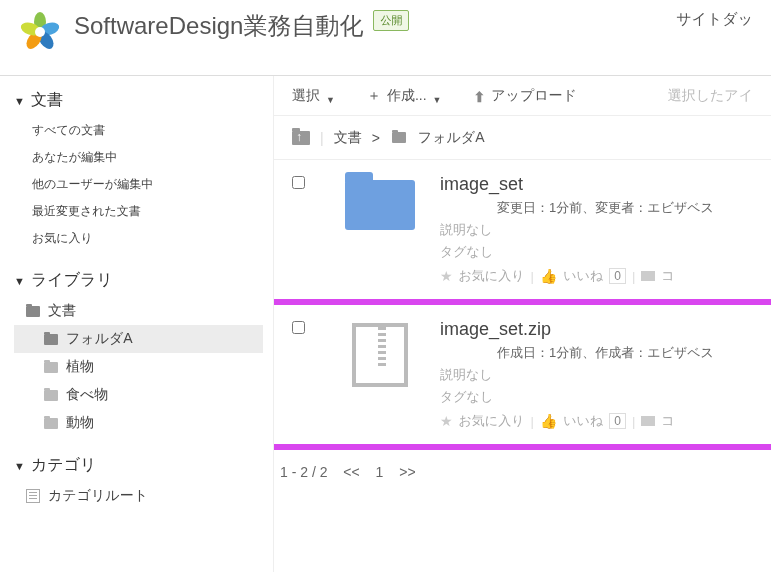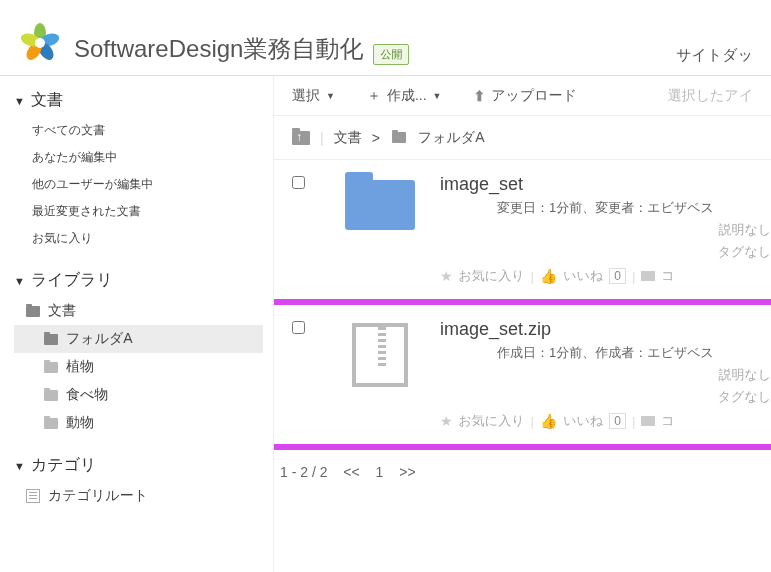--- a/index.html
+++ b/index.html
@@ -1,17 +1,17 @@
 <!DOCTYPE html>
 <html><head>
 <meta charset="utf-8">
 <style>
 * { box-sizing: border-box; margin: 0; padding: 0; }
 body { font-family: -apple-system, "Hiragino Sans", "Meiryo", sans-serif; font-size: 14px; color: #333; background: #fff; width: 771px; height: 572px; overflow: hidden; }
-.header { display: flex; align-items: flex-end; padding: 10px 18px; border-bottom: 1px solid #ddd; height: 76px; }
+.header { display: flex; align-items: flex-start; padding: 10px 18px; border-bottom: 1px solid #ddd; height: 76px; }
 .logo { width: 44px; height: 44px; margin-right: 12px; }
 .site-title { font-size: 24px; color: #555; font-weight: 400; }
 .badge { font-size: 11px; border: 1px solid #8ab85f; background: #f0f7e6; color: #5a8b2e; padding: 2px 6px; border-radius: 2px; margin-left: 10px; }
 .header-right { margin-left: auto; color: #555; font-size: 15px; }
 .main { display: flex; height: calc(100% - 76px); }
 .sidebar { width: 274px; padding: 14px 10px 14px 14px; border-right: 1px solid #eee; }
 .sb-group { margin-bottom: 18px; }
 .sb-head { font-size: 16px; color: #333; margin-bottom: 6px; cursor: pointer; display: flex; align-items: center; }
 .sb-head .tri { font-size: 11px; margin-right: 6px; color: #333; }
 .sb-item { font-size: 12px; color: #444; padding: 5px 0 5px 18px; cursor: pointer; }
@@ -19,42 +19,42 @@
 .lib-item.selected { background: #ececec; }
 .lib-item.depth1 { padding-left: 30px; }
 .folder-icon { width: 14px; height: 11px; background: #888; margin-right: 8px; position: relative; border-radius: 1px; }
 .folder-icon::before { content: ""; position: absolute; top: -2px; left: 0; width: 6px; height: 2px; background: #888; border-radius: 1px 1px 0 0; }
 .folder-icon.light { background: #bbb; }
 .folder-icon.light::before { background: #bbb; }
 .cat-icon { width: 14px; height: 14px; border: 1px solid #aaa; margin-right: 8px; position: relative; }
 .cat-icon::before { content: ""; position: absolute; top: 2px; left: 2px; right: 2px; height: 1px; background: #aaa; box-shadow: 0 3px 0 #aaa, 0 6px 0 #aaa; }
 .content { flex: 1; overflow: hidden; }
 .toolbar { display: flex; align-items: center; height: 40px; padding: 0 18px; gap: 32px; border-bottom: 1px solid #eee; }
-.tb-btn { display: flex; align-items: center; color: #555; font-size: 14px; cursor: pointer; gap: 6px; }
+.tb-btn { display: flex; align-items: flex-end; color: #555; font-size: 14px; cursor: pointer; gap: 6px; }
 .tb-btn.disabled { color: #bbb; }
 .tb-caret { font-size: 9px; }
 .breadcrumb { display: flex; align-items: center; height: 44px; padding: 0 18px; gap: 10px; border-bottom: 1px solid #eee; color: #555; }
 .bc-up { width: 18px; height: 14px; background: #999; position: relative; cursor: pointer; border-radius: 1px; }
 .bc-up::before { content: ""; position: absolute; top: -3px; left: 0; width: 8px; height: 3px; background: #999; border-radius: 1px 1px 0 0; }
 .bc-up::after { content: "↑"; position: absolute; top: -1px; left: 4px; font-size: 12px; color: #fff; }
 .bc-folder-mini { width: 14px; height: 11px; background: #999; display: inline-block; position: relative; border-radius: 1px; margin: 0 2px; }
 .bc-folder-mini::before { content: ""; position: absolute; top: -2px; left: 0; width: 6px; height: 2px; background: #999; border-radius: 1px 1px 0 0; }
 .list { }
 .row { display: flex; padding: 14px 0 14px 18px; border-bottom: 6px solid #d946ef; }
 .row .chk { width: 28px; padding-top: 2px; }
 .row .chk input { cursor: pointer; }
 .thumb { width: 120px; display: flex; align-items: flex-start; justify-content: center; }
 .big-folder { width: 70px; height: 50px; background: #6ea0e0; border-radius: 3px; position: relative; margin-top: 6px; }
 .big-folder::before { content: ""; position: absolute; top: -8px; left: 0; width: 28px; height: 10px; background: #6ea0e0; border-radius: 3px 3px 0 0; }
 .zip-thumb { width: 56px; height: 64px; border: 4px solid #bbb; position: relative; margin-top: 4px; }
 .zip-thumb::before { content: ""; position: absolute; left: 22px; top: 0; width: 8px; height: 40px; background: repeating-linear-gradient(#bbb 0 3px, transparent 3px 6px); }
 .meta { flex: 1; min-width: 0; }
 .meta .title { font-size: 18px; color: #444; margin-bottom: 4px; }
 .meta .line { font-size: 13px; color: #666; margin-bottom: 4px; text-align: center; }
-.meta .muted { font-size: 13px; color: #aaa; margin-bottom: 4px; text-align: right; }
+.meta .muted { font-size: 13px; color: #aaa; margin-bottom: 4px; }
 .meta .actions { display: flex; align-items: center; gap: 6px; color: #aaa; font-size: 13px; margin-top: 6px; }
 .meta .actions .sep { color: #ddd; }
 .count-box { border: 1px solid #ddd; padding: 0 4px; font-size: 12px; color: #888; }
 .star-icon { color: #ccc; font-size: 14px; }
 .thumb-icon { color: #ccc; font-size: 14px; }
 .comment-icon { width: 14px; height: 10px; background: #ccc; display: inline-block; position: relative; }
 .comment-icon::after { content: ""; position: absolute; bottom: -3px; left: 3px; border: 3px solid transparent; border-top-color: #ccc; }
 .pager { padding: 14px 0; color: #666; font-size: 14px; }
 .pager span { margin: 0 6px; }
 </style>

